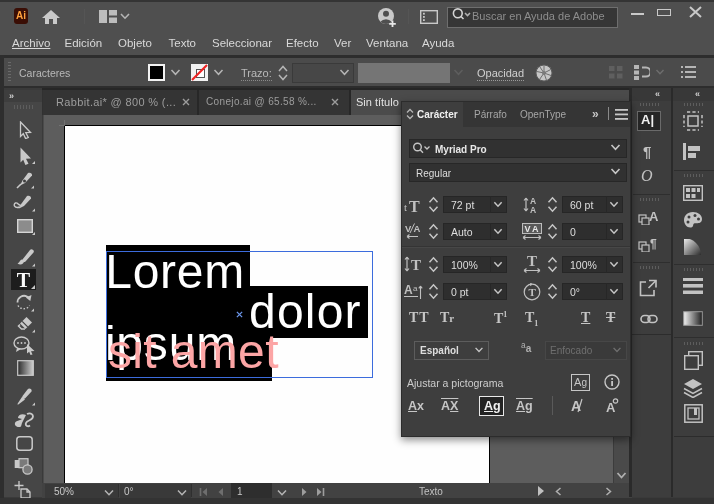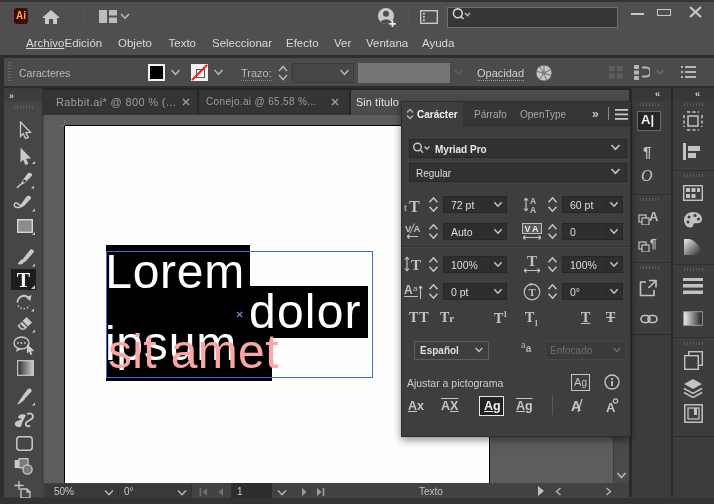--- a/index.html
+++ b/index.html
@@ -44,30 +44,31 @@
     <rect x="3" y="6" width="1.8" height="1.8" fill="#c9c9c9"></rect>
     <rect x="3" y="9.2" width="1.8" height="1.8" fill="#c9c9c9"></rect>
   </svg>
 
   <div class="abs" style="left:447px;top:7px;width:169px;height:19px;background:#363636;border:1px solid #6e6e6e;"></div>
   <svg class="abs" style="left:452px;top:8px" width="19" height="15" viewBox="0 0 19 15">
     <circle cx="5.8" cy="5.3" r="4.4" fill="none" stroke="#d4d4d4" stroke-width="1.6"></circle>
     <path d="M9 8.5 L11.5 11" stroke="#d4d4d4" stroke-width="1.6"></path>
     <path d="M13 5 L15.5 7.6 L18 5" stroke="#b0b0b0" stroke-width="1.5" fill="none"></path>
   </svg>
+  <div class="abs" style="left:472px;top:10px;font-size:11px;color:#8d8d8d;">Buscar en Ayuda de Adobe</div>
 
   <div class="abs" style="left:631px;top:12.5px;width:13px;height:2px;background:#c9c9c9;"></div>
   <div class="abs" style="left:657px;top:8.5px;width:12px;height:5px;border:1.8px solid #c9c9c9;"></div>
   <svg class="abs" style="left:689px;top:6px" width="13" height="12" viewBox="0 0 13 12">
     <path d="M1 1 L12 11 M12 1 L1 11" stroke="#c9c9c9" stroke-width="2"></path>
   </svg>
 
   <div class="abs" style="left:0;top:31px;width:714px;height:24px;background:#4f4f4f;"></div>
   <div class="abs" id="menubar" style="left:0;top:37px;height:16px;font-size:11.5px;color:#d9d9d9;">
-    <span class="abs" style="left:26px;text-decoration:underline;">Archivo</span>
+    <span class="abs" style="left:12px;text-decoration:underline;">Archivo</span>
     <span class="abs" style="left:64.5px;">Edición</span>
     <span class="abs" style="left:118px;">Objeto</span>
     <span class="abs" style="left:168.5px;">Texto</span>
     <span class="abs" style="left:212px;">Seleccionar</span>
     <span class="abs" style="left:286px;text-align:center;">Efecto</span>
     <span class="abs" style="left:334px;">Ver</span>
     <span class="abs" style="left:366px;">Ventana</span>
     <span class="abs" style="left:422px;">Ayuda</span>
   </div>
 

